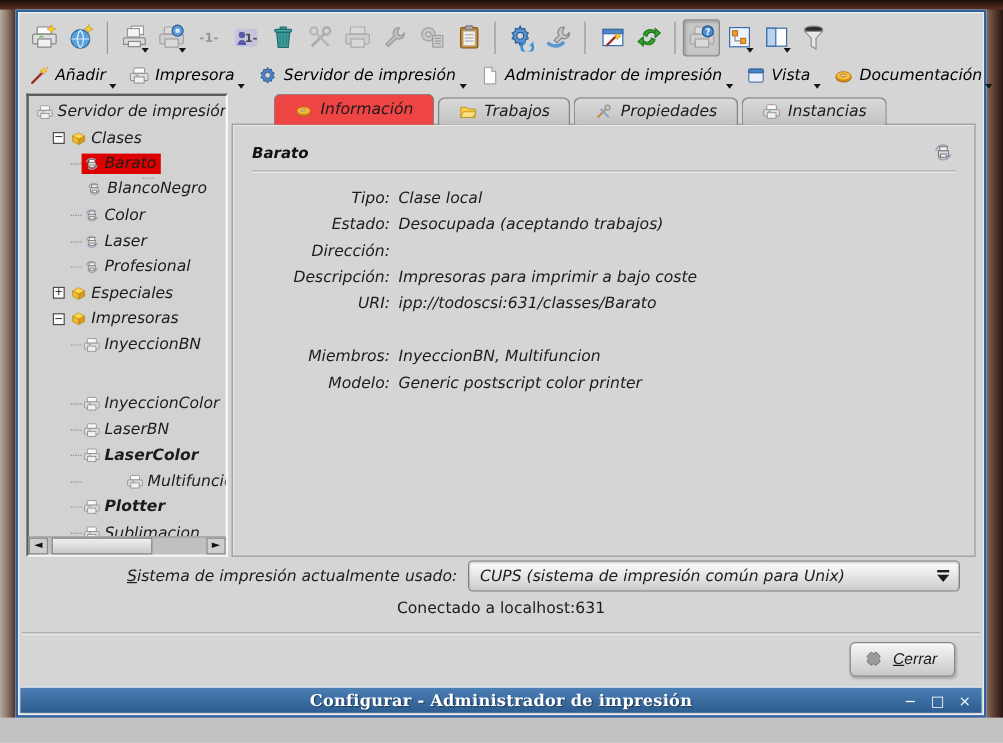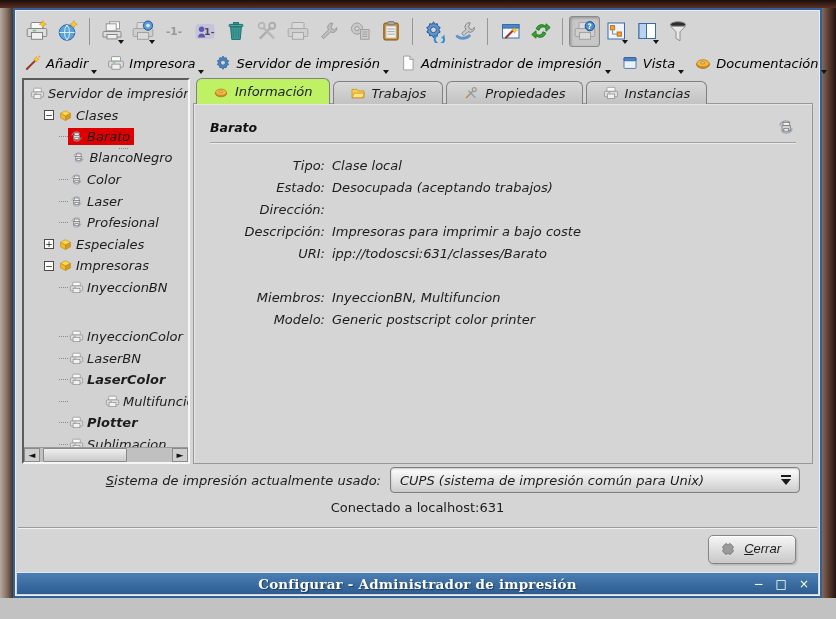--- a/index.html
+++ b/index.html
@@ -52,21 +52,21 @@
     display:flex; align-items:center; justify-content:center; font-size:9px; font-style:normal; color:#111; }
   .hsb .sbtrack { flex:1; display:flex; }
   .hsb .sbthumb { width:84px; margin-left:3px; background:linear-gradient(#efefef,#cacaca);
     border:1px solid #8a8a8a; border-radius:1px; }
 
   .tabarea { flex:1; display:flex; flex-direction:column; min-width:0; }
   .tabs { display:flex; height:26px; padding-left:3px; gap:3px; align-items:flex-end; position:relative; z-index:2; }
   .tab { display:flex; align-items:center; gap:6px; font-size:13px; font-style:italic; color:#1c1c1c;
     padding:0 16px; border:1px solid #808080; border-bottom:none; border-radius:6px 6px 0 0;
     background:linear-gradient(#d9d9d9,#c2c2c2); height:23px; }
-  .tab.active { background:#bef264; height:26px; }
+  .tab.active { background:#ef4444; height:26px;margin-left:32px; }
   .panel { flex:1; border:1px solid #989898; box-shadow:inset 1px 1px 0 #e6e6e6;
     background:#d5d5d5; padding:10px 16px 0 16px; margin-top:-1px; min-height:0; }
   .panel-header { display:flex; justify-content:space-between; align-items:center; height:26px; }
   .panel-title { font-weight:bold; font-style:italic; font-size:12.5px; color:#111; }
   .rule { height:2px; border-top:1px solid #a2a2a2; border-bottom:1px solid #ececec; margin:2px 0 14px 0; }
   .fieldrow { display:flex; min-height:22px; font-size:13px; font-style:italic; color:#1c1c1c; }
   .flabel { width:122px; text-align:right; padding-right:7px; flex:0 0 auto; }
   .fvalue { flex:1; }
 
   

